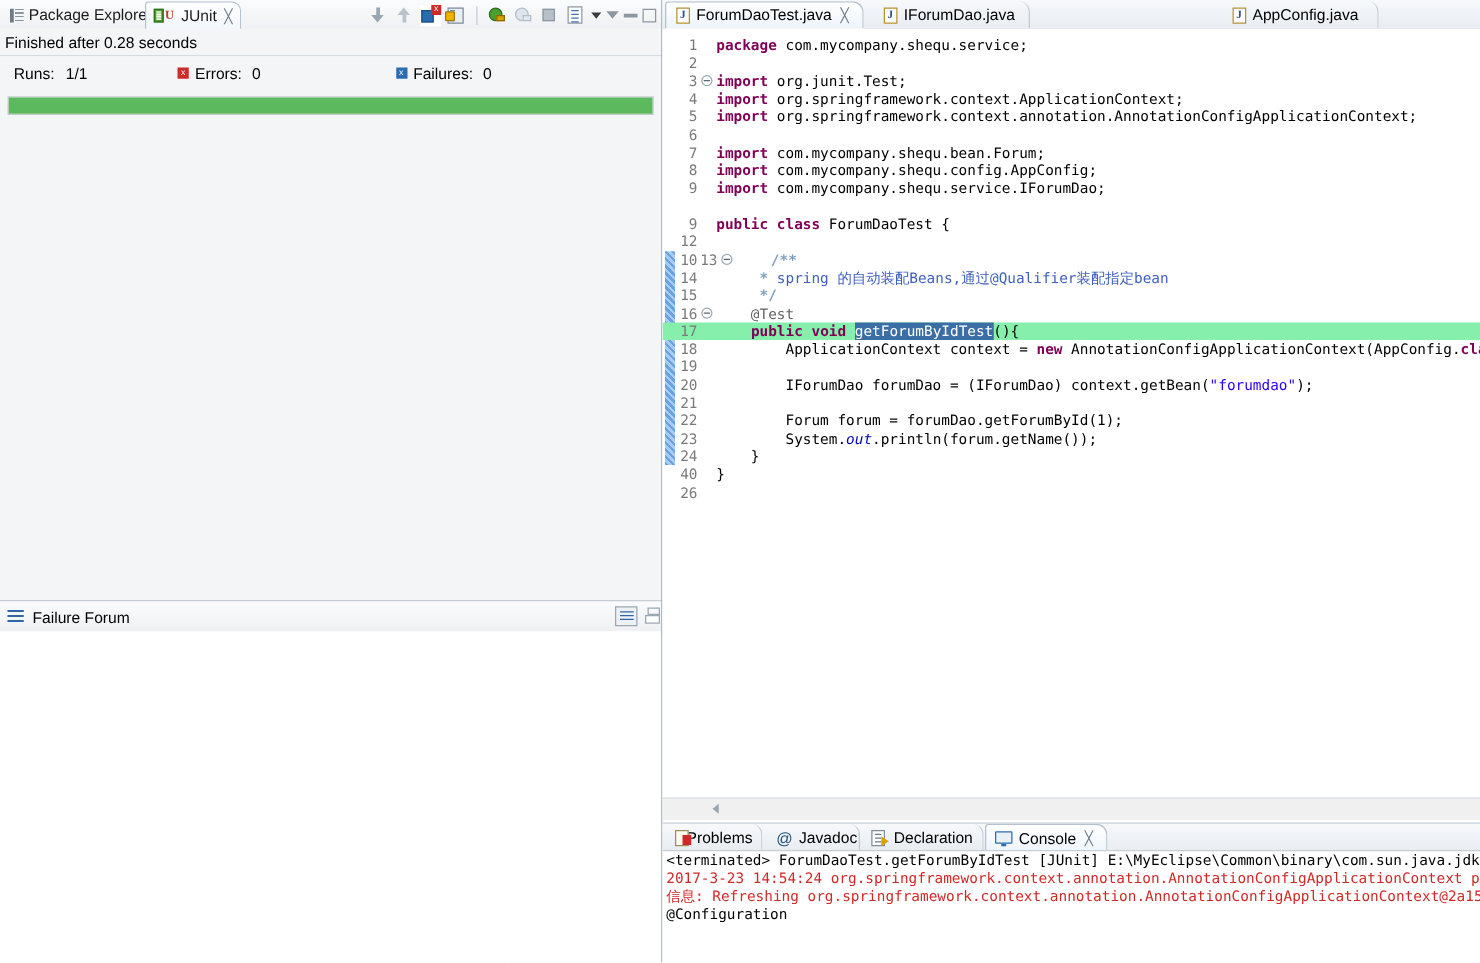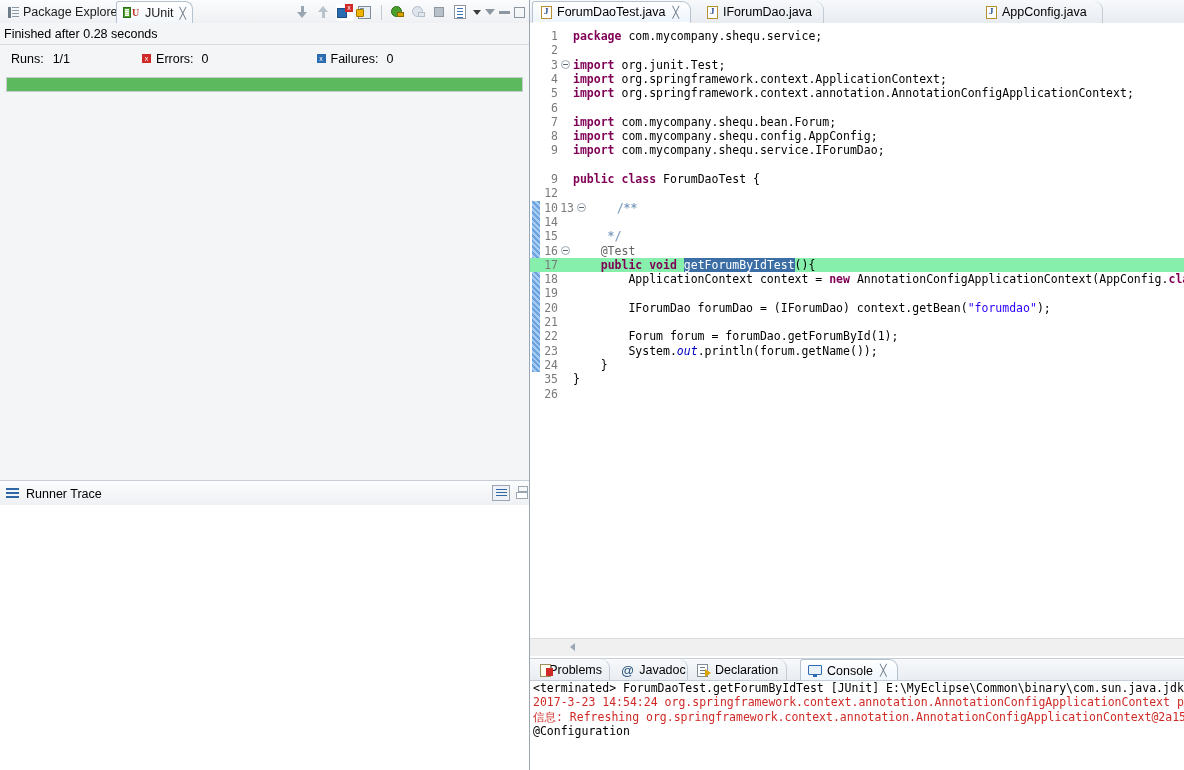--- a/index.html
+++ b/index.html
@@ -298,21 +298,21 @@
       </span>
     </div>
 
     <div class="progwrap">
       <div class="progbar" id="progbar" style="width: 100%; background: rgb(93, 185, 93);"></div>
     </div>
 
 
     <div class="ftheader">
       <span class="ft-icon"></span>
-      <span>Runner Trace</span>
+      <span>Failure Forum</span>
       <span class="ft-tools">
         <span class="ft-b1">
             <i></i>
           </span>
         <span class="ft-b2">
             <i></i>
             <b></b>
           </span>
       </span>
     </div>
@@ -354,32 +354,32 @@
           <div class="ln" style="position:absolute;left:0;top:48.900000000000006px;width:654px;"><span class="num">4</span><span class="code"><span class="kw">import</span> org.springframework.context.ApplicationContext;</span></div>
           <div class="ln" style="position:absolute;left:0;top:63.2px;width:654px;"><span class="num">5</span><span class="code"><span class="kw">import</span> org.springframework.context.annotation.AnnotationConfigApplicationContext;</span></div>
           <div class="ln" style="position:absolute;left:0;top:77.5px;width:654px;"><span class="num">6</span><span class="code"></span></div>
           <div class="ln" style="position:absolute;left:0;top:91.80000000000001px;width:654px;"><span class="num">7</span><span class="code"><span class="kw">import</span> com.mycompany.shequ.bean.Forum;</span></div>
           <div class="ln" style="position:absolute;left:0;top:106.10000000000001px;width:654px;"><span class="num">8</span><span class="code"><span class="kw">import</span> com.mycompany.shequ.config.AppConfig;</span></div>
           <div class="ln" style="position:absolute;left:0;top:120.4px;width:654px;"><span class="num">9</span><span class="code"><span class="kw">import</span> com.mycompany.shequ.service.IForumDao;</span></div>
           <div class="ln" style="position:absolute;left:0;top:134.70000000000002px;width:654px;margin-top:43px;"><span class="num">10</span><span class="code"></span></div>
           <div class="ln" style="position:absolute;left:0;top:149px;width:654px;"><span class="num">9</span><span class="code"><span class="kw">public</span> <span class="kw">class</span> ForumDaoTest {</span></div>
           <div class="ln" style="position:absolute;left:0;top:163.3px;width:654px;"><span class="num">12</span><span class="code"></span></div>
           <div class="ln" style="position:absolute;left:16px;top:177.60000000000002px;width:654px;"><span class="num">13</span><span class="fold"></span><span class="code"><span class="cmk">    /**</span></span></div>
-          <div class="ln" style="position:absolute;left:0;top:191.9px;width:654px;"><span class="num">14</span></div>
+          <div class="ln" style="position:absolute;left:0;top:191.9px;width:654px;"><span class="num">14</span><span class="code"><span class="cmk">     *</span><span class="cm"> spring 的自动装配Beans,通过@Qualifier装配指定bean</span></span></div>
           <div class="ln" style="position:absolute;left:0;top:206.20000000000002px;width:654px;"><span class="num">15</span><span class="code"><span class="cmk">     */</span></span></div>
           <div class="ln" style="position:absolute;left:0;top:220.5px;width:654px;"><span class="num">16</span><span class="fold"></span><span class="code"><span class="ann">    @Test</span></span></div>
           <div class="ln cur" style="position:absolute;left:0;top:234.8px;width:654px;"><span class="num">17</span><span class="code">    <span class="kw">public</span> <span class="kw">void</span> <span class="sel">getForumByIdTest</span>(){</span></div>
           <div class="ln" style="position:absolute;left:0;top:249.10000000000002px;width:654px;"><span class="num">18</span><span class="code">        ApplicationContext context = <span class="kw">new</span> AnnotationConfigApplicationContext(AppConfig.<span class="kw">class</span>);</span></div>
           <div class="ln" style="position:absolute;left:0;top:263.40000000000003px;width:654px;"><span class="num">19</span><span class="code"></span></div>
           <div class="ln" style="position:absolute;left:0;top:277.7px;width:654px;"><span class="num">20</span><span class="code">        IForumDao forumDao = (IForumDao) context.getBean(<span class="str">"forumdao"</span>);</span></div>
           <div class="ln" style="position:absolute;left:0;top:292px;width:654px;"><span class="num">21</span><span class="code"></span></div>
           <div class="ln" style="position:absolute;left:0;top:306.3px;width:654px;"><span class="num">22</span><span class="code">        Forum forum = forumDao.getForumById(1);</span></div>
           <div class="ln" style="position:absolute;left:0;top:320.6px;width:654px;"><span class="num">23</span><span class="code">        System.<span class="fld">out</span>.println(forum.getName());</span></div>
           <div class="ln" style="position:absolute;left:0;top:334.90000000000003px;width:654px;"><span class="num">24</span><span class="code">    }</span></div>
-          <div class="ln" style="position:absolute;left:0;top:349.20000000000005px;width:654px;"><span class="num">35</span><span class="code">}</span></div>
+          <div class="ln" style="position:absolute;left:0;top:349.20000000000005px;width:654px;"><span class="num">40</span><span class="code">}</span></div>
           <div class="ln" style="position:absolute;left:0;top:363.5px;width:654px;"><span class="num">26</span><span class="code"></span></div>
         </div>
     </div>
 
     <div class="hsb">
       <span class="lft"></span>
     </div>
 
     <div class="ctabbar">
       <div class="ctab idle" style="left:2px;width:78px;text-align:right;">
@@ -395,21 +395,21 @@
       </div>
       <div class="ctab idle" style="left:160px;width:97px;">
         <span class="dic">
             <span class="pg">
               <i></i>
             </span>
             <span class="ar"></span>
           </span>
         <span>Declaration</span>
       </div>
-      <div class="ctab active" style="left:270px;width:98px;">
+      <div class="ctab active" style="left:258px;width:98px;">
         <span class="cic">
             <span class="mon"></span>
             <span class="st"></span>
           </span>
         <span>Console</span>
         <span class="x">╳</span>
       </div>
     </div>
 
     <div class="console" id="console">

